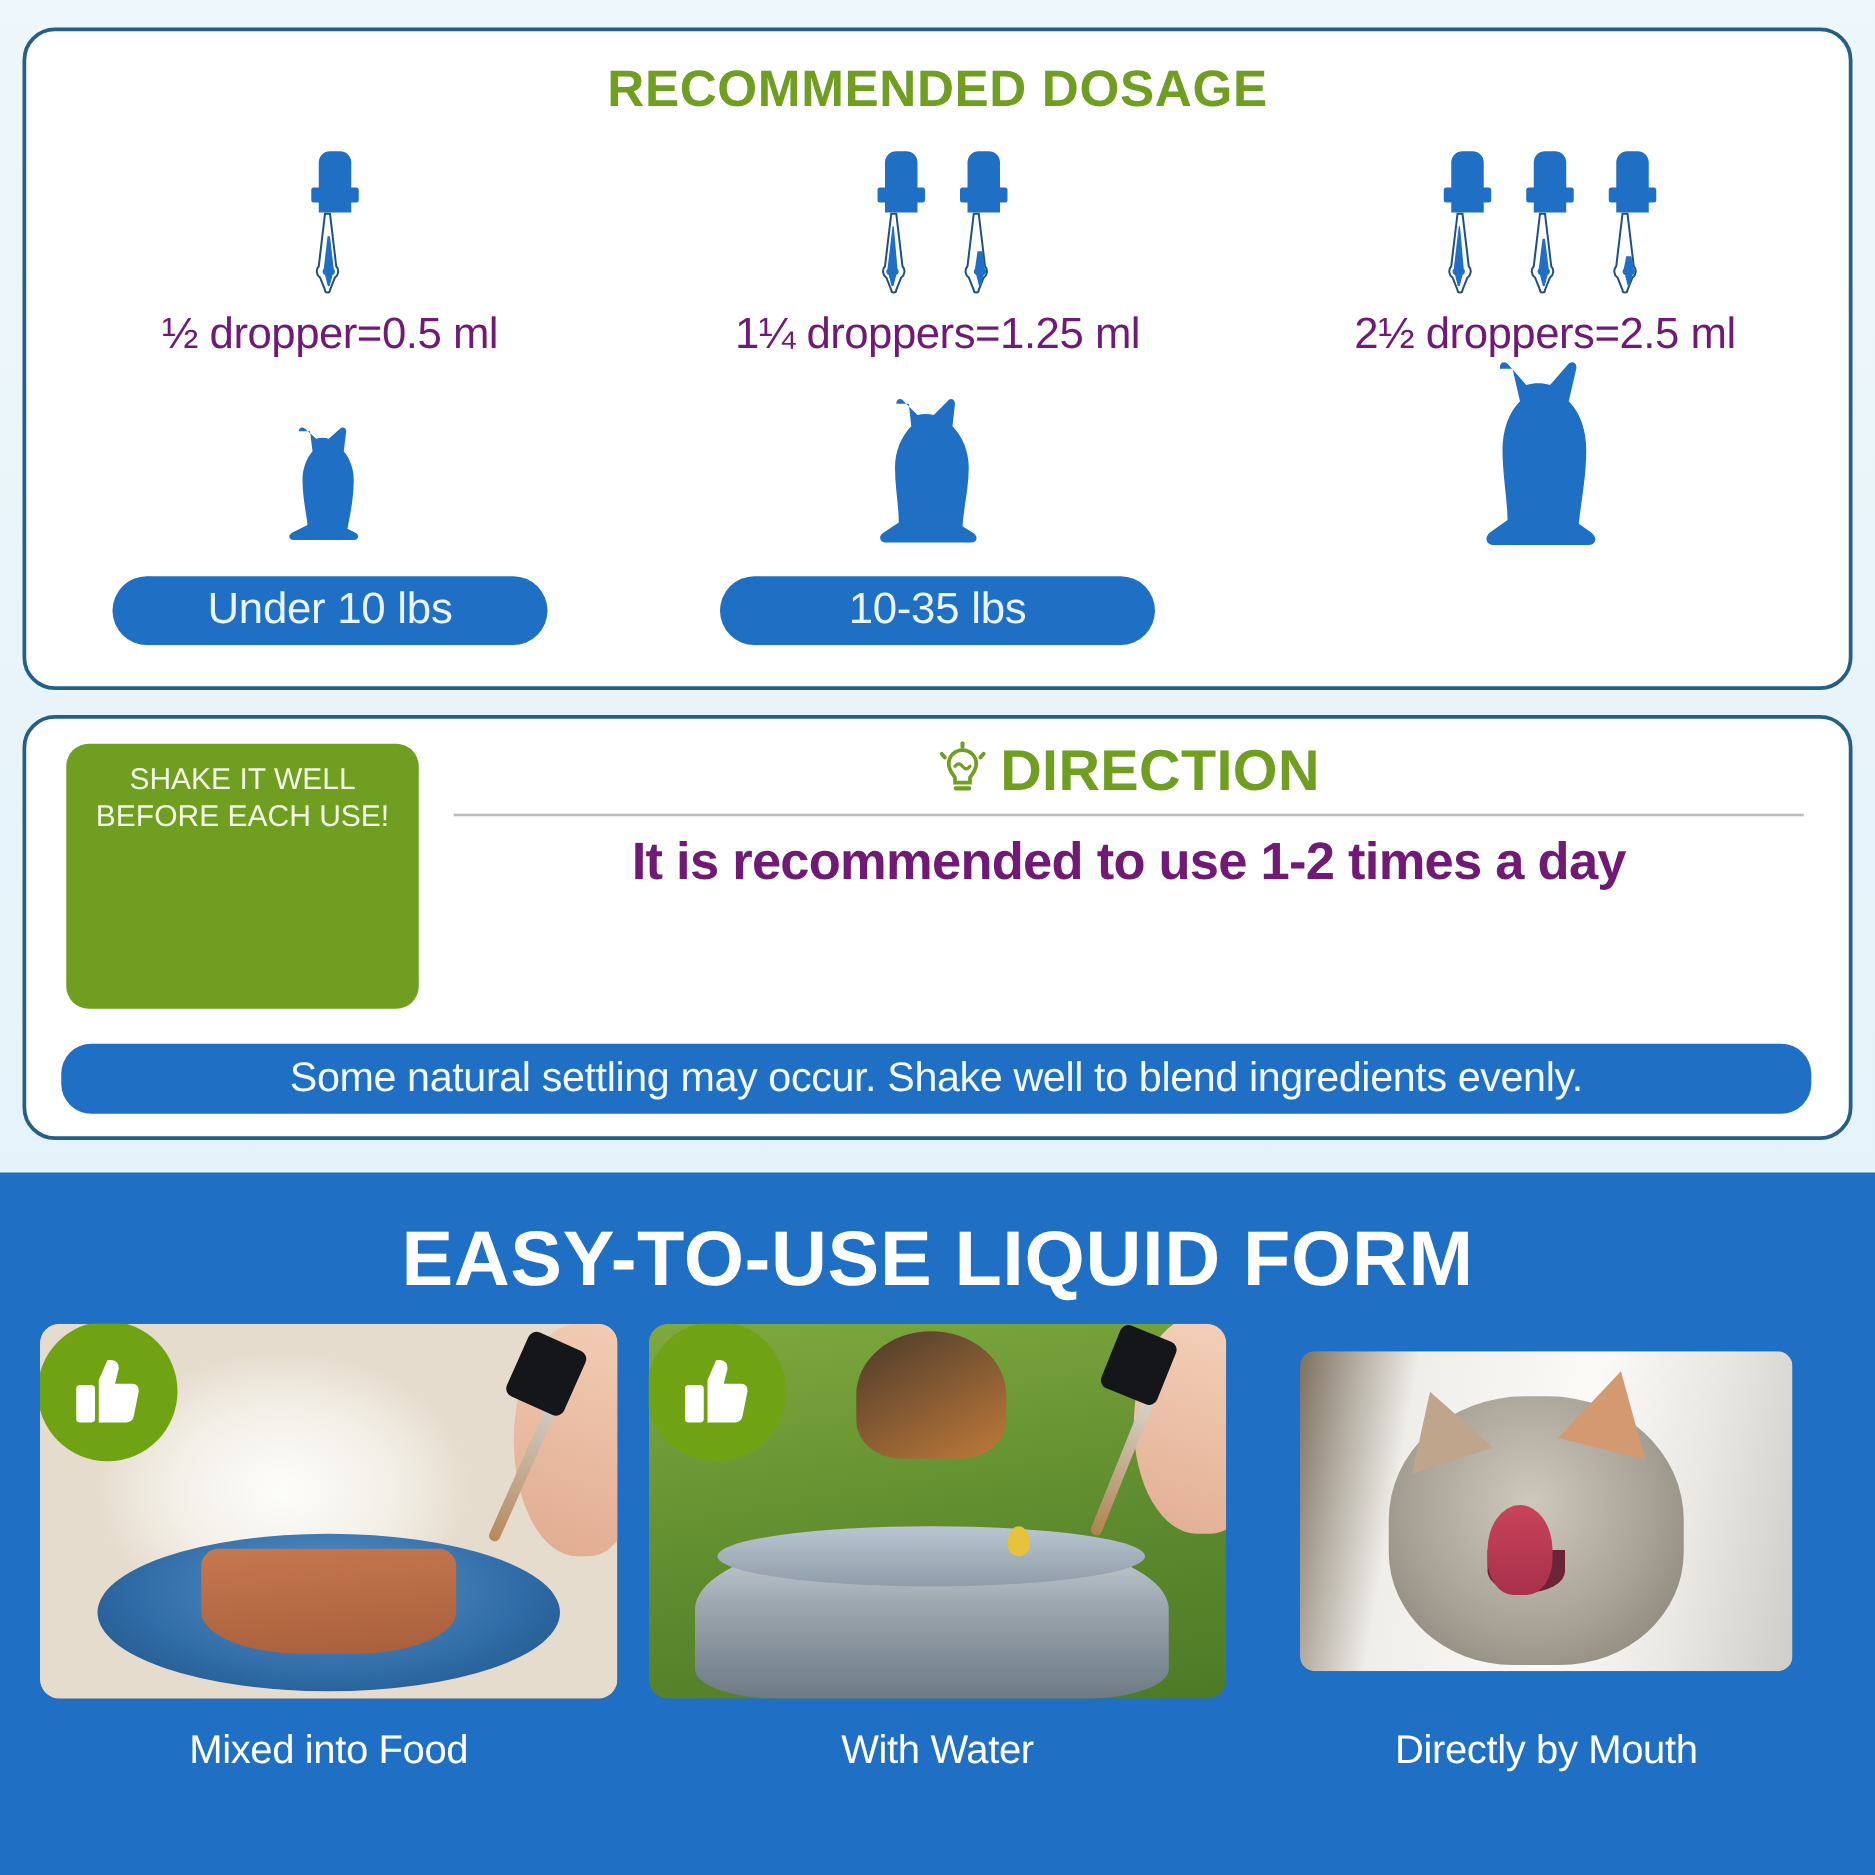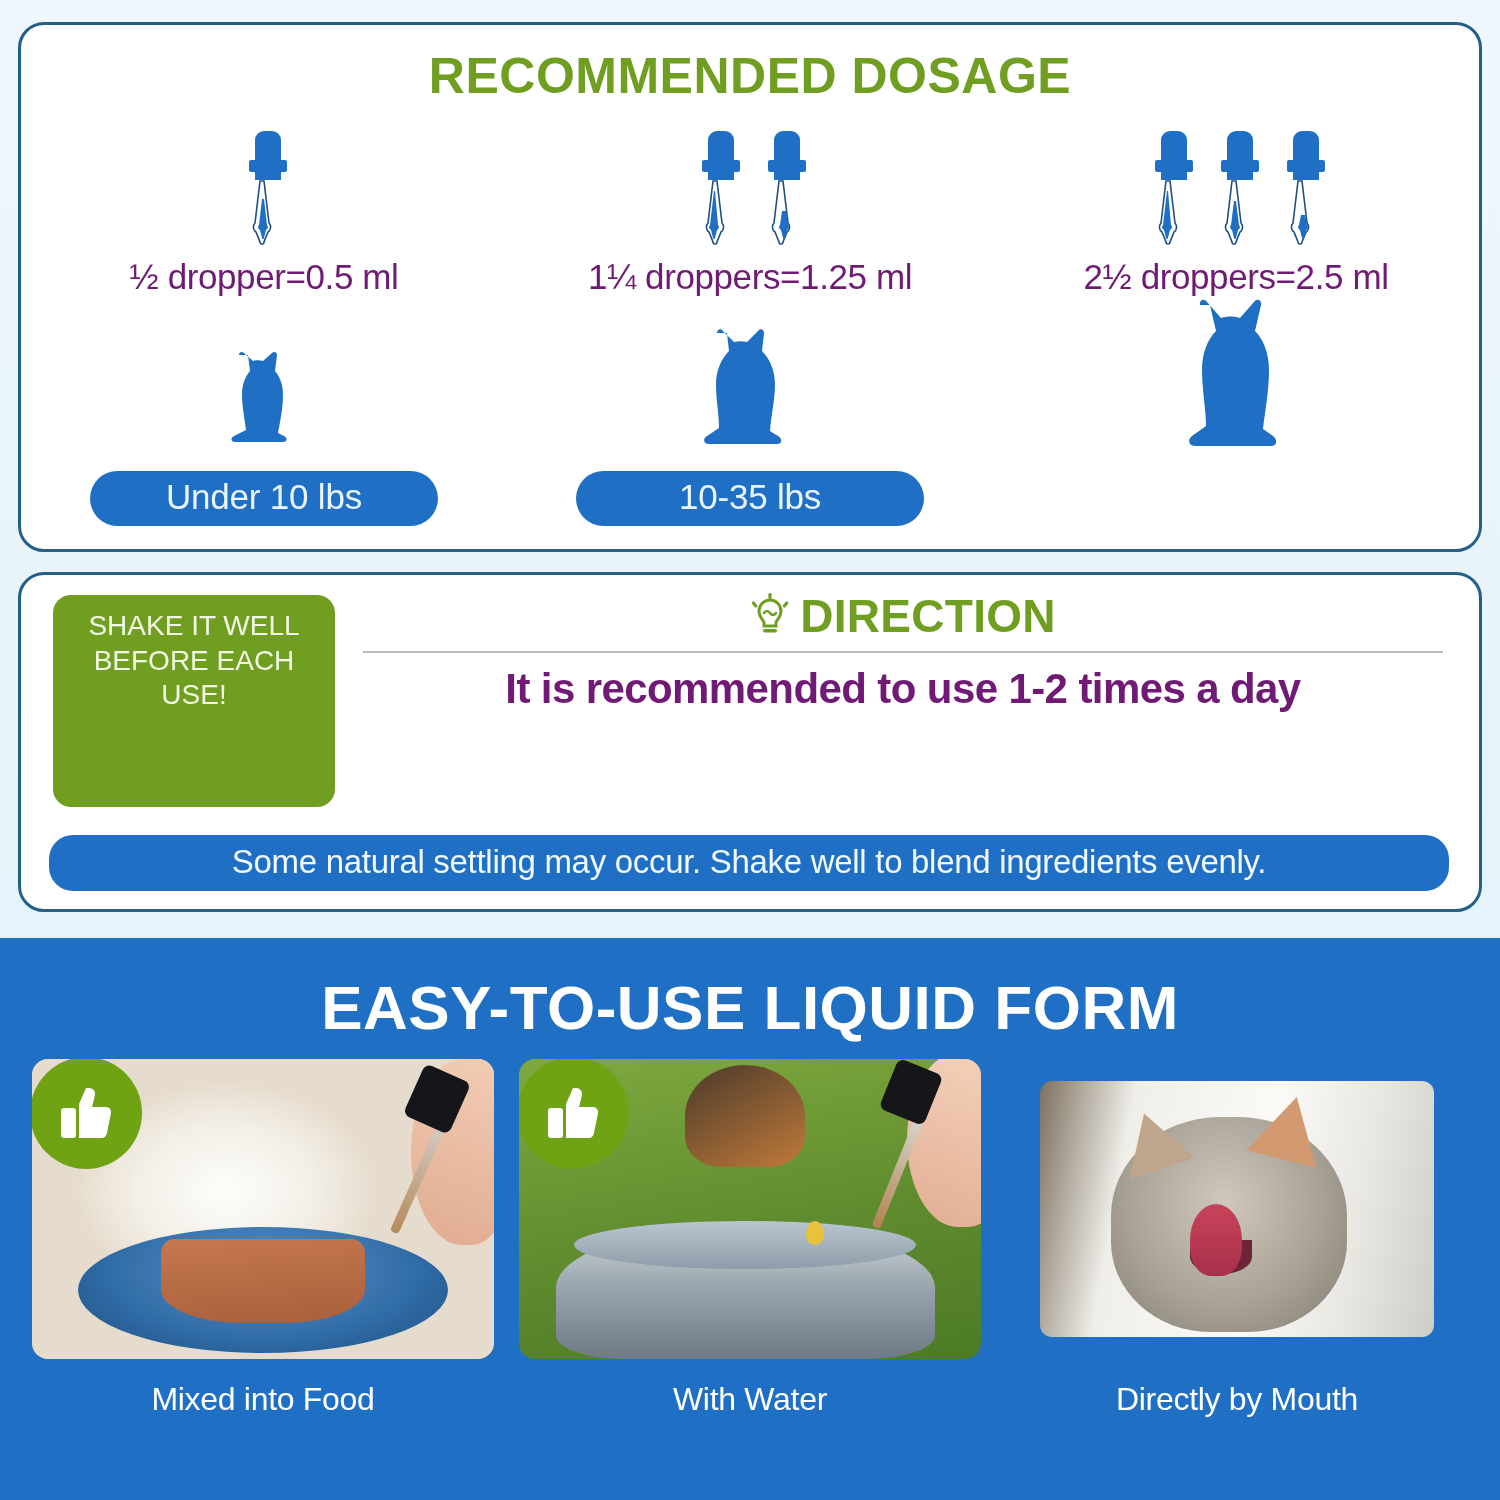--- a/index.html
+++ b/index.html
@@ -19,21 +19,21 @@
     border-radius: 26px;
   }
   #dosage-card {
     position: absolute; left: 18px; top: 22px;
     width: 1464px; height: 530px;
     padding-top: 10px;
   }
   #dosage-title {
     text-align: center;
     color: #6f9e21;
-    font-size: 50px;
+    font-size: 41px;
     font-weight: bold;
     letter-spacing: 0.5px;
     line-height: 1.08;
     margin-top: 14px;
   }
   .dose-cols {
     display: flex; width: 100%; margin-top: 14px;
   }
   .dose-col { flex: 1; display: flex; flex-direction: column; align-items: center; }
 
@@ -65,21 +65,21 @@
     position: absolute; left: 18px; top: 572px;
     width: 1464px; height: 340px;
     padding: 16px 16px 0 16px;
   }
   .dir-row { display: flex; align-items: flex-start; height: 236px; }
   #shake-box {
     width: 282px; min-height: 212px;
     background: #6f9e21;
     border-radius: 18px;
     color: #f2f8e4;
-    font-size: 28px;
+    font-size: 24px;
     line-height: 1.24;
     text-align: center;
     padding: 14px 6px 10px 6px;
     margin-left: 16px;
     margin-top: 4px;
   }
   .dir-right { flex: 1; padding-left: 22px; padding-right: 14px; }
   .dir-head {
     display: flex; align-items: center; justify-content: center; gap: 10px;
     color: #6f9e21; font-size: 46px; font-weight: bold; letter-spacing: 0.3px;

